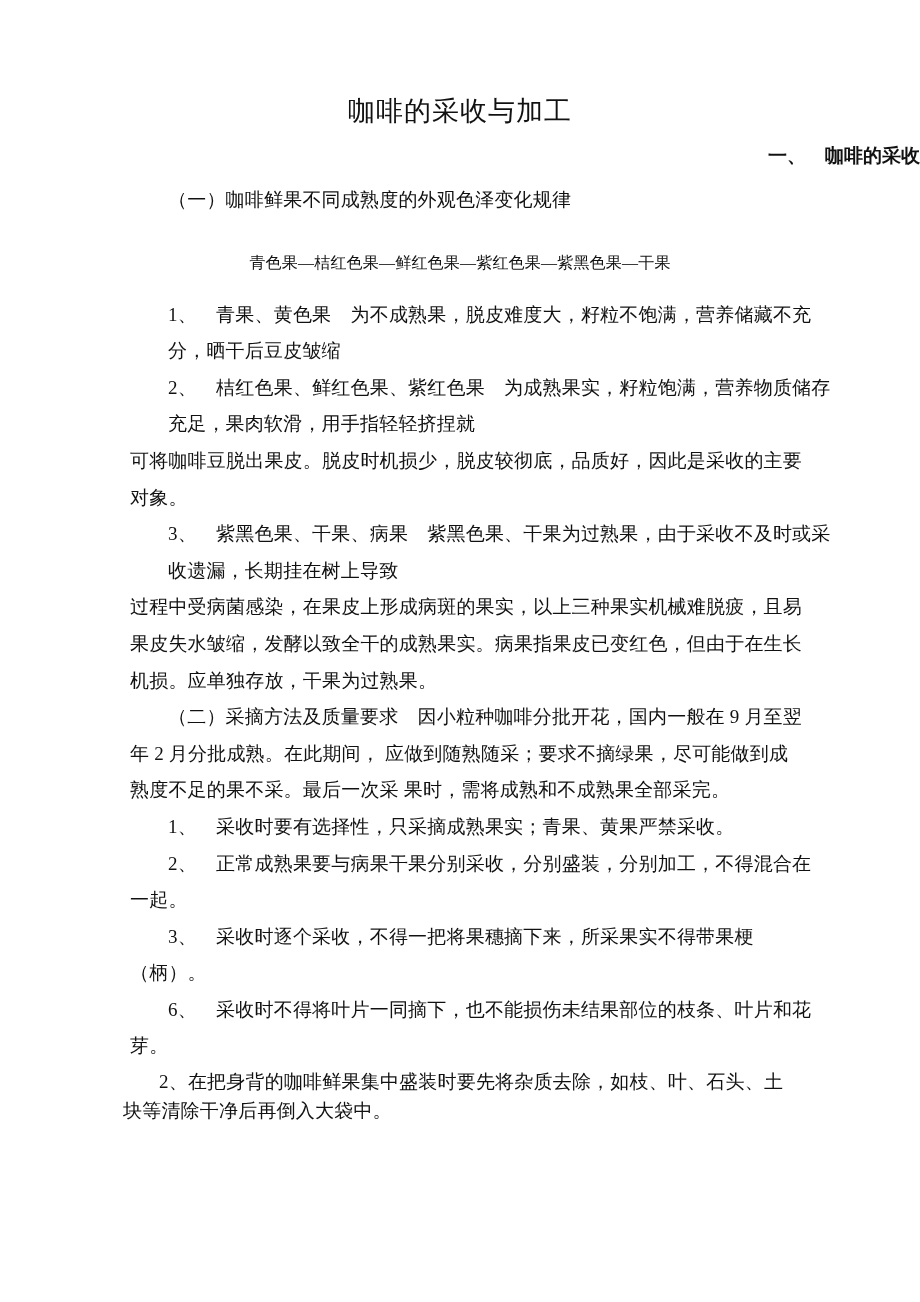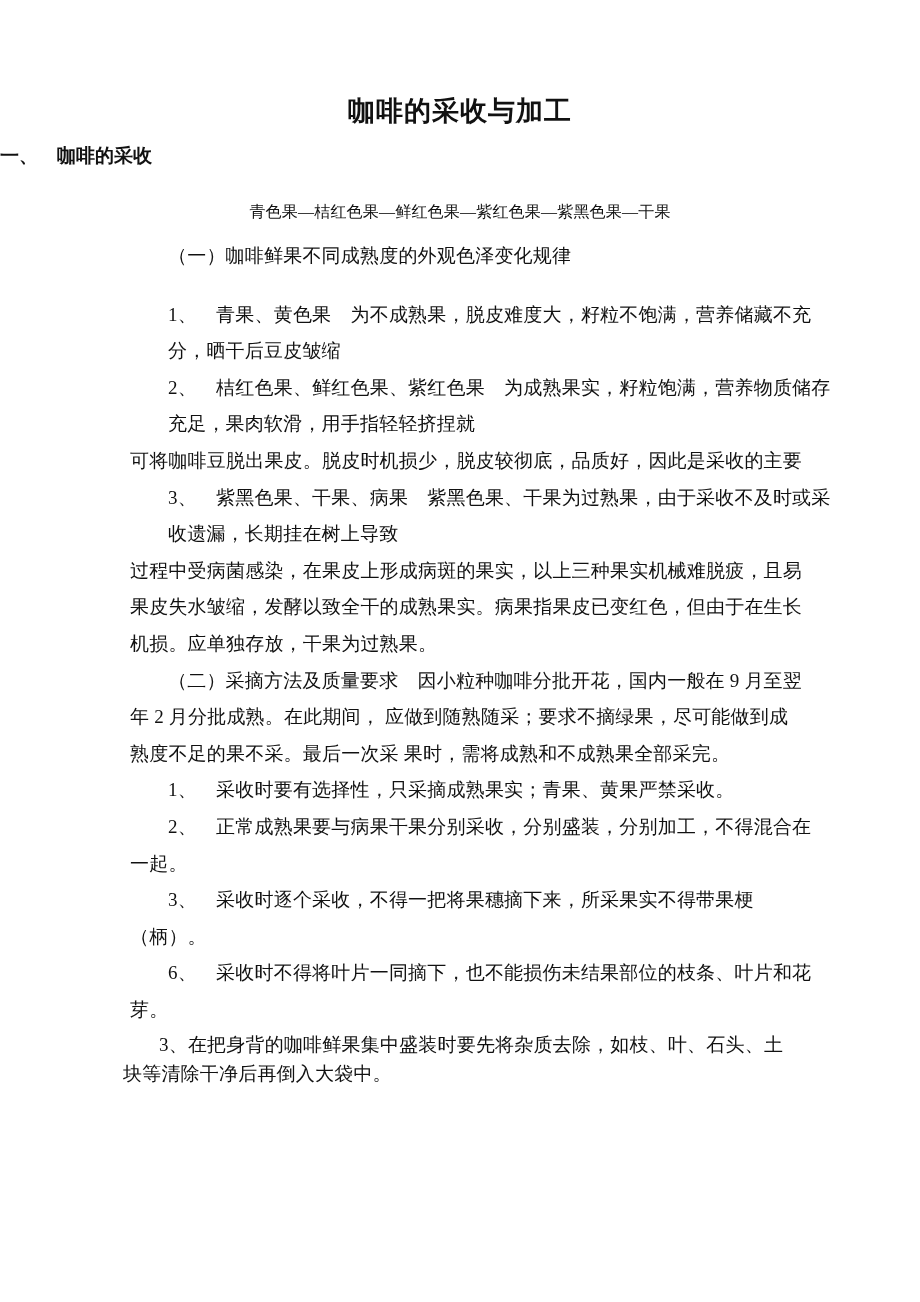--- a/index.html
+++ b/index.html
@@ -17,26 +17,26 @@
   .page {
     width: 920px;
     height: 1302px;
     box-sizing: border-box;
     padding-top: 96px;
     background: #ffffff;
   }
   .doc-title {
     text-align: center;
     font-size: 27px;
-    font-weight: 700;
+    font-weight: 400;
     line-height: 30px;
     letter-spacing: 1px;
   }
   .section-heading {
-    text-align: left;
+    text-align: right;
     font-size: 19px;
     font-weight: 700;
     line-height: 24px;
     margin-top: 18px;
   }
   .content {
     width: 660px;
     margin: 0 auto;
   }
   .para { margin: 0; }
@@ -71,41 +71,42 @@
 <body>
 
 <div class="page">
 
   <div class="doc-title">咖啡的采收与加工</div>
 
   <div class="section-heading">一、　咖啡的采收</div>
 
   <div class="content">
 
+    <div class="para indent-first p-sub1">
+      <div class="line">（一）咖啡鲜果不同成熟度的外观色泽变化规律</div>
+    </div>
+
     <div class="para p-colorseq">
       <div class="line">青色果—桔红色果—鲜红色果—紫红色果—紫黑色果—干果</div>
-    </div>
-
-    <div class="para indent-first p-sub1">
-      <div class="line">（一）咖啡鲜果不同成熟度的外观色泽变化规律</div>
     </div>
 
     <div class="para indent-all p-item1">
       <div class="line">1、　青果、黄色果　为不成熟果，脱皮难度大，籽粒不饱满，营养储藏不充</div>
       <div class="line">分，晒干后豆皮皱缩</div>
     </div>
 
 
     <div class="para indent-all">
       <div class="line">2、　桔红色果、鲜红色果、紫红色果　为成熟果实，籽粒饱满，营养物质储存</div>
       <div class="line">充足，果肉软滑，用手指轻轻挤捏就</div>
     </div>
 
     <div class="para">
       <div class="line">可将咖啡豆脱出果皮。脱皮时机损少，脱皮较彻底，品质好，因此是采收的主要</div>
+      <div class="line">对象。</div>
     </div>
 
     <div class="para indent-all">
       <div class="line">3、　紫黑色果、干果、病果　紫黑色果、干果为过熟果，由于采收不及时或采</div>
       <div class="line">收遗漏，长期挂在树上导致</div>
     </div>
 
     <div class="para">
       <div class="line">过程中受病菌感染，在果皮上形成病斑的果实，以上三种果实机械难脱疲，且易</div>
       <div class="line">果皮失水皱缩，发酵以致全干的成熟果实。病果指果皮已变红色，但由于在生长</div>
@@ -131,18 +132,18 @@
       <div class="line">3、　采收时逐个采收，不得一把将果穗摘下来，所采果实不得带果梗</div>
       <div class="line">（柄）。</div>
     </div>
 
     <div class="para indent-first">
       <div class="line">6、　采收时不得将叶片一同摘下，也不能损伤未结果部位的枝条、叶片和花</div>
       <div class="line">芽。</div>
     </div>
 
     <div class="para p-rule5">
-      <div class="line">3、在把身背的咖啡鲜果集中盛装时要先将杂质去除，如枝、叶、石头、土</div>
+      <div class="line">2、在把身背的咖啡鲜果集中盛装时要先将杂质去除，如枝、叶、石头、土</div>
       <div class="line">块等清除干净后再倒入大袋中。</div>
     </div>
 
   </div>
 </div>
 
 </body></html>

